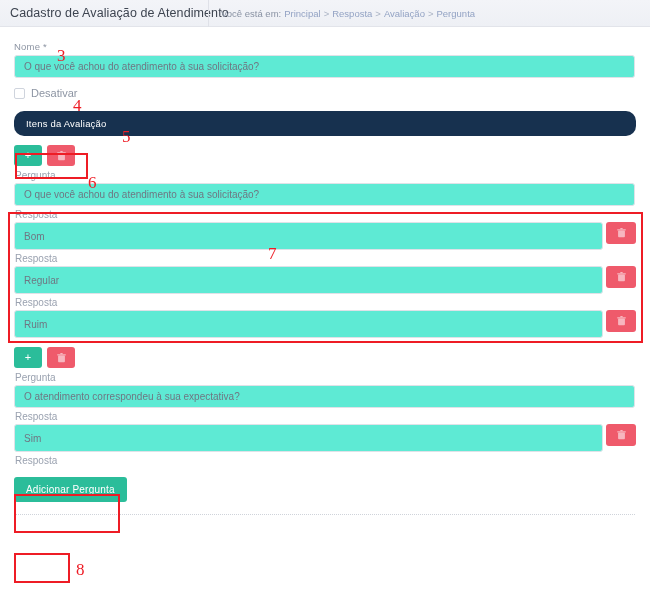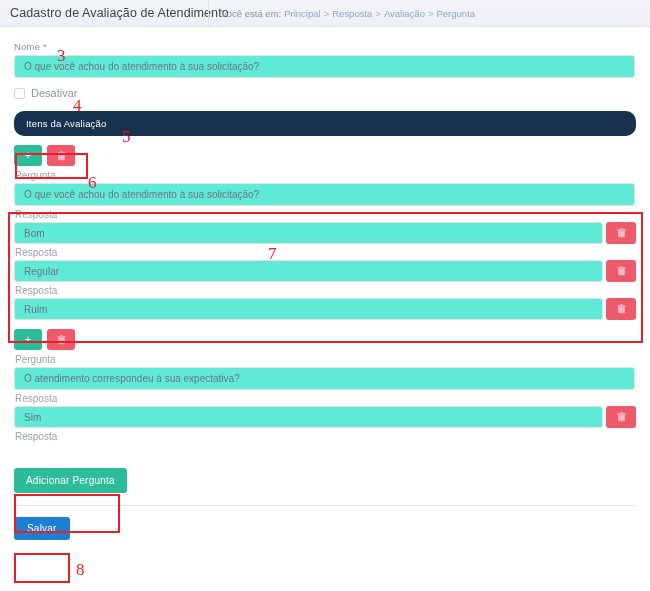--- a/index.html
+++ b/index.html
@@ -151,21 +151,21 @@
     margin: 3px 0 2px 1px;
   }
 
   .answer-row {
     display: flex;
     align-items: stretch;
     margin-bottom: 1px;
   }
   .answer-row .text-input {
     width: 592px;
-    height: 22px;
+    height: 28px;
   }
   .answer-row .del-btn {
     width: 30px;
     height: 22px;
     background: #ef5a6b;
     border: none;
     border-radius: 3px;
     margin-left: 3px;
     cursor: pointer;
     color: #fff;
@@ -323,29 +323,26 @@
                 <rect x="1.2" y="2.6" width="7.6" height="7.6" rx="1" fill="#f7b6bf"></rect>
                 <rect x="0.2" y="1.2" width="9.6" height="1.5" rx="0.5" fill="#f7b6bf"></rect>
                 <rect x="3.6" y="0" width="2.8" height="1.3" rx="0.4" fill="#f7b6bf"></rect>
               </svg></span>
           </button>
         </div>
         <span class="sub-label">Resposta</span>
       </div>
     </div>
 
-  <div style="margin-top:26px;">
+  <div style="margin-top:11px;">
     <button class="wide-btn">Adicionar Pergunta</button>
   </div>
 
   <div class="dotted-sep"></div>
 
-  <div style="margin-top:11px;">
-    <button class="save-btn">Salvar</button>
-  </div>
 </div>
 
 <div id="anno-host">
     <div class="anno-box" style="left: 15px; top: 153px; width: 73px; height: 26px;"></div>
     <div class="anno-box" style="left: 8px; top: 212px; width: 635px; height: 131px;"></div>
     <div class="anno-box" style="left: 14px; top: 494px; width: 106px; height: 39px;"></div>
     <div class="anno-box" style="left: 14px; top: 553px; width: 56px; height: 30px;"></div>
     <div class="anno-num" style="left: 57px; top: 47px;">3</div>
     <div class="anno-num" style="left: 73px; top: 97px;">4</div>
     <div class="anno-num" style="left: 122px; top: 128px;">5</div>

